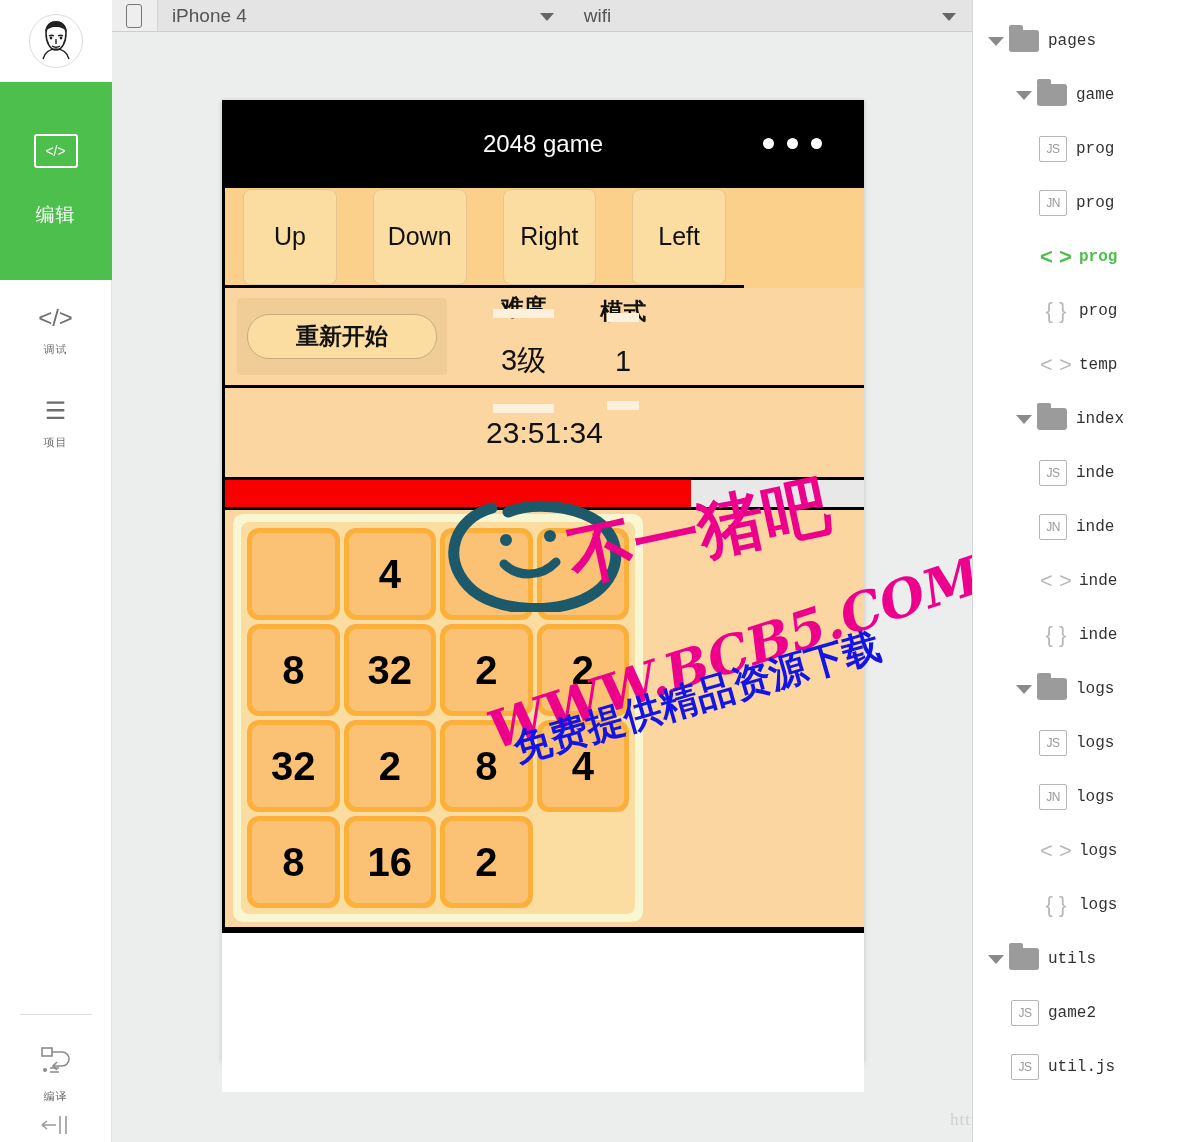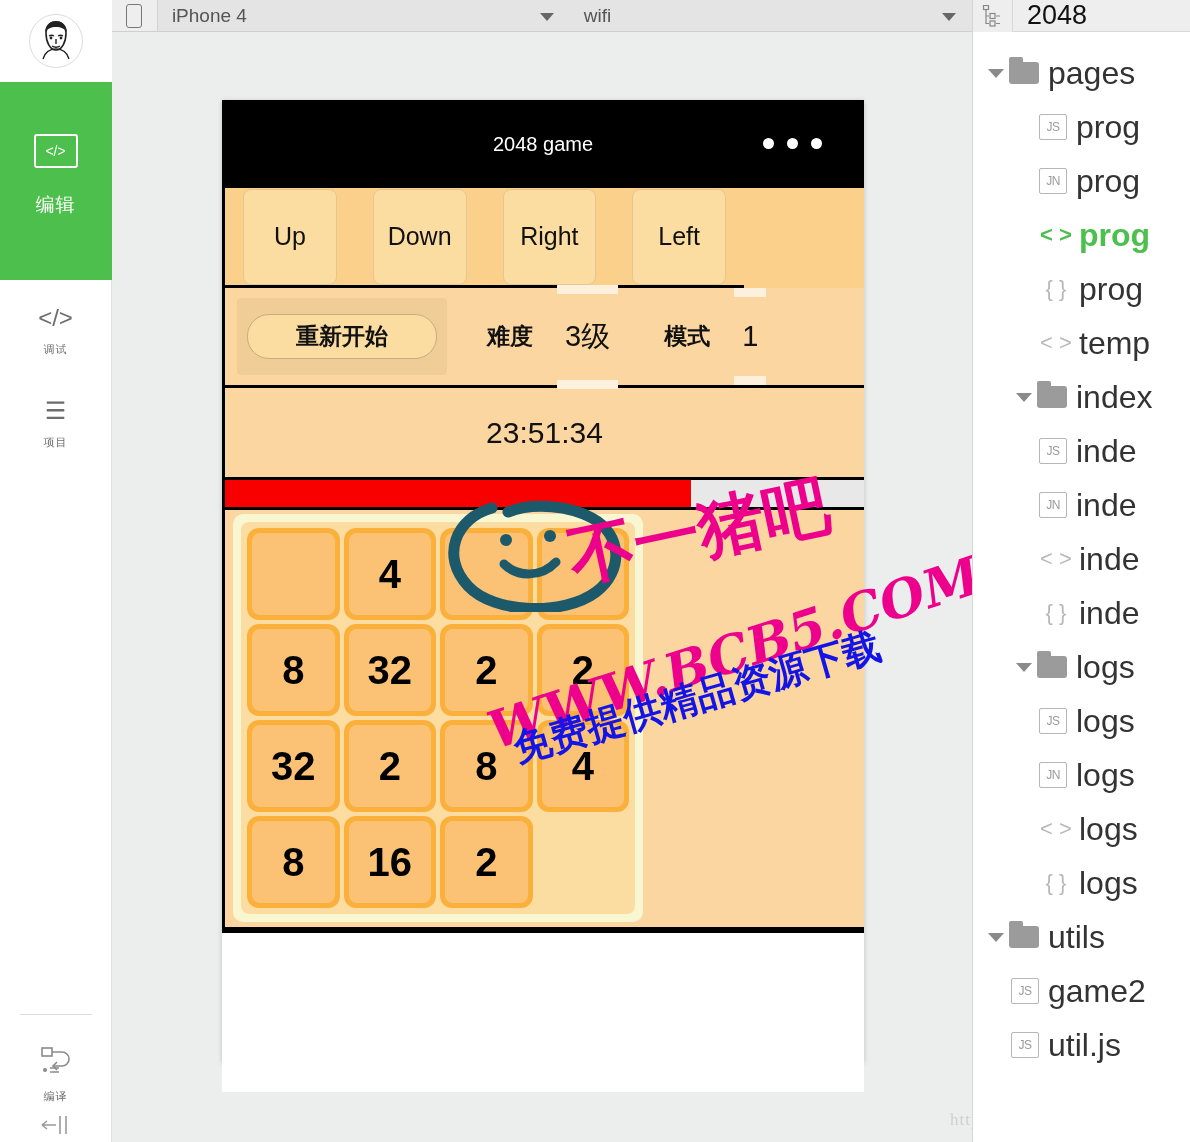--- a/index.html
+++ b/index.html
@@ -34,21 +34,21 @@
     color: #6d6d6d; cursor: pointer; user-select: none;
   }
   .nav-item .ico { display: block; height: 40px; line-height: 40px; font-size: 24px; }
   .nav-item .lbl { display: block; font-size: 11px; margin-top: 4px; letter-spacing: 1px; }
   .nav-item.active { background: #4cbf4c; color: #ffffff; height: 198px; padding-top: 52px; }
   .nav-item.active .ico-box {
     width: 44px; height: 34px; border: 2px solid #ffffff; border-radius: 3px;
     margin: 0 auto; display: flex; align-items: center; justify-content: center;
     font-size: 14px; letter-spacing: 0px;
   }
-  .nav-item.active .lbl { font-size: 19px; margin-top: 24px; }
+  .nav-item.active .lbl { font-size: 19px; margin-top: 34px; }
   .nav-spacer { flex: 1 1 auto; }
   .nav-divider { width: 72px; height: 1px; background: #dcdcdc; margin: 6px 0 12px; }
   .nav-bottom { padding-bottom: 8px; }
   .nav-clip { height: 30px; overflow: hidden; width: 112px; text-align: center; color:#8a8a8a;}
 
   
   .center {
     position: relative; flex: 1 1 auto; height: 1142px;
     background: #0f172a; overflow: hidden;
   }
@@ -77,21 +77,21 @@
 
   
   .phone {
     position: absolute; left: 110px; top: 68px;
     width: 642px; height: 962px; background: #ffffff;
     box-shadow: 0 1px 5px rgba(0,0,0,0.18);
   }
   .phone-header {
     height: 88px; background: #000000; color: #fff;
     display: flex; align-items: center; justify-content: center;
-    position: relative; font-size: 20px;
+    position: relative; font-size: 24px;
   }
   .dots { position: absolute; right: 42px; top: 50%; margin-top: -6px; display: flex; gap: 13px; }
   .dots i { width: 11px; height: 11px; border-radius: 50%; background: #fff; display: block; }
 
   .dir-row {
     height: 100px; background: #fbd08a; border: 3px solid #000;
     border-top: none; border-right: none;
     display: flex; align-items: center; width: 522px;
   }
   .dir-btn {
@@ -109,21 +109,21 @@
   }
   .restart-wrap {
     margin-left: 12px; width: 210px; background: #f0cd96; border-radius: 4px;
     padding: 16px 10px;
   }
   .restart-btn {
     background: #fbdda2; border: 1px solid #c8ad7d; border-radius: 22px;
     padding: 6px 0; text-align: center; font-size: 23px; font-weight: bold;
     color: #111; cursor: pointer;
   }
-  .ctrl-group { display: flex; align-items: center; gap: 18px; margin-left: 40px; position: relative; }
+  .ctrl-group { display: flex; align-items: center; gap: 18px; margin-left: 40px; position: relative; flex-direction: column; }
   .ctrl-label { font-size: 23px; font-weight: bold; color: #111; }
   .picker { position: relative; padding: 0 14px; cursor: pointer; }
   .picker .pv { font-size: 29px; color: #111; }
   .picker::before, .picker::after {
     content: ""; position: absolute; left: 6px; right: 6px; height: 9px;
     background: #fdf1dd;
   }
   .picker::before { top: -32px; }
   .picker::after { bottom: -32px; }
 
@@ -219,21 +219,21 @@
   .ftype {
     width: 28px; height: 26px; flex: 0 0 28px; margin-right: 9px;
     border: 1.5px solid #b6b6b6; border-radius: 2px; color: #9a9a9a;
     font-size: 12px; display: flex; align-items: center; justify-content: center;
     font-family: "Liberation Sans", sans-serif; letter-spacing: -0.5px;
   }
   .fangle {
     width: 34px; flex: 0 0 34px; margin-right: 6px; color: #b9b9b9;
     font-size: 22px; display: flex; align-items: center; justify-content: center;
   }
-  .tlabel { font-size: 32px; }
+  .tlabel { font-size: 16px; font-family: Liberation Mono, monospace; }
   .tnode.sel .tlabel, .tnode.sel .fangle { color: #4cbf4c; font-weight: bold; }
 </style>
 </head>
 <body>
 
 <div class="app">
 
   <div class="sidebar">
     <div class="avatar-wrap">
       <div class="avatar">
@@ -417,40 +417,35 @@
       </div>
       <div class="wm wm-pink1">不一猪吧</div>
       <div class="wm wm-pink2">WWW.BCB5.COM</div>
       <div class="wm wm-blue">免费提供精品资源下载</div>
     </div>
 
     <div class="wm wm-csdn">http://blog.csdn.net/chenslfly8888</div>
   </div>
 
   <div class="rightpanel">
-    <div class="rp-header">
-      <span class="tree-ico">
-        <svg width="22" height="22" viewBox="0 0 22 22">
-          <rect x="1.5" y="0.5" width="5" height="4" fill="none" stroke="#888" stroke-width="1.2"></rect>
-          <path d="M4 4.5v14h3M4 11h3" stroke="#888" stroke-width="1.2" fill="none"></path>
-          <rect x="8" y="8.5" width="5" height="5" fill="none" stroke="#888" stroke-width="1.2"></rect>
-          <rect x="8" y="16" width="5" height="5" fill="none" stroke="#888" stroke-width="1.2"></rect>
-          <path d="M14 11h4M14 18.5h4" stroke="#888" stroke-width="1.2"></path>
-        </svg>
-      </span>
-      <span class="rp-title">2048</span>
-    </div>
     <div class="tree">
         <div class="tnode" style="padding-left: 10px;">
           <span class="tw">
             <span class="caret-d"></span>
           </span>
           <span class="folder"></span>
           <span class="tlabel">pages</span>
         </div>
+        <div class="tnode" style="padding-left: 38px;">
+          <span class="tw">
+            <span class="caret-d"></span>
+          </span>
+          <span class="folder"></span>
+          <span class="tlabel">game</span>
+        </div>
         <div class="tnode" style="padding-left: 66px;">
           <span class="ftype">JS</span>
           <span class="tlabel">prog</span>
         </div>
         <div class="tnode" style="padding-left: 66px;">
           <span class="ftype">JN</span>
           <span class="tlabel">prog</span>
         </div>
         <div class="tnode sel" style="padding-left: 66px;">
           <span class="fangle">&lt; &gt;</span>

